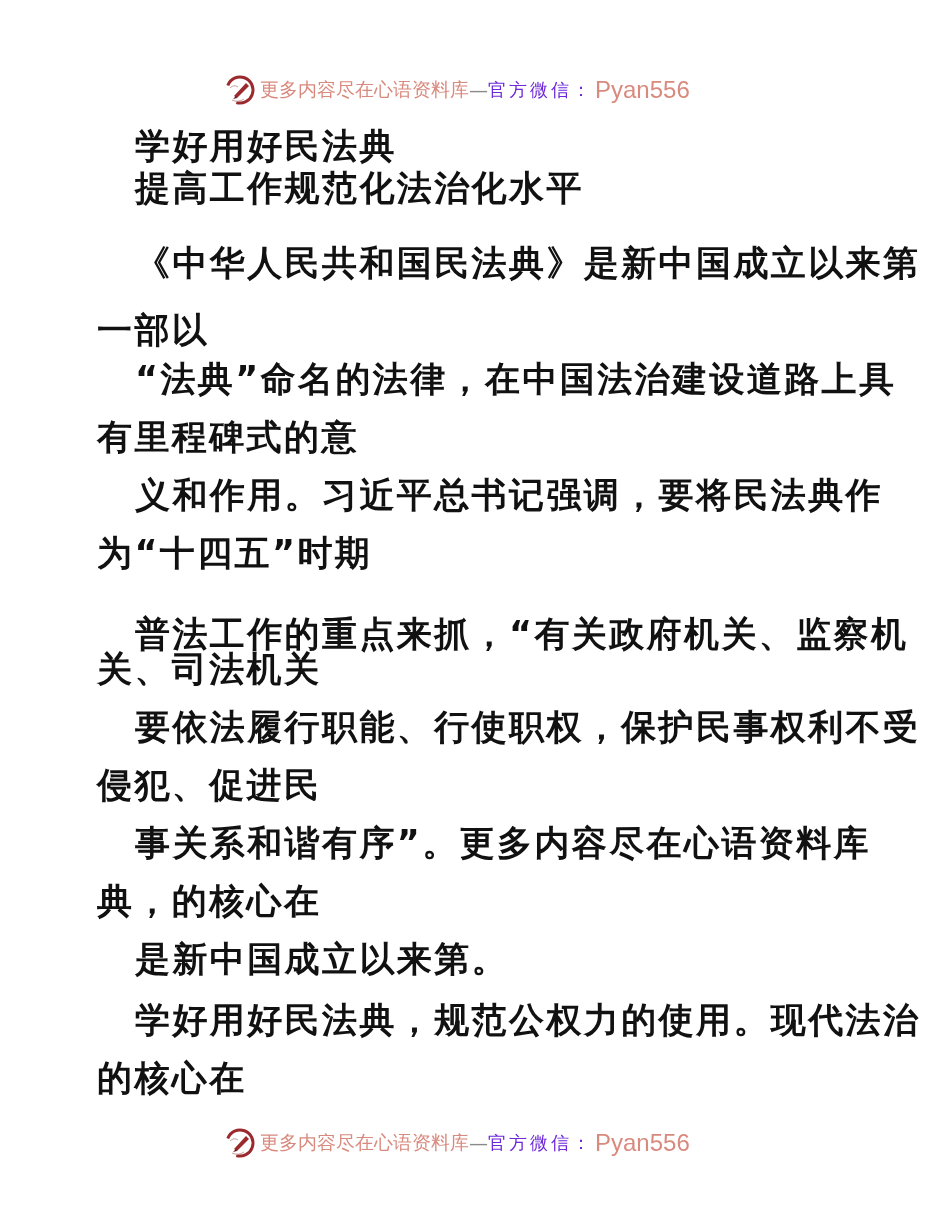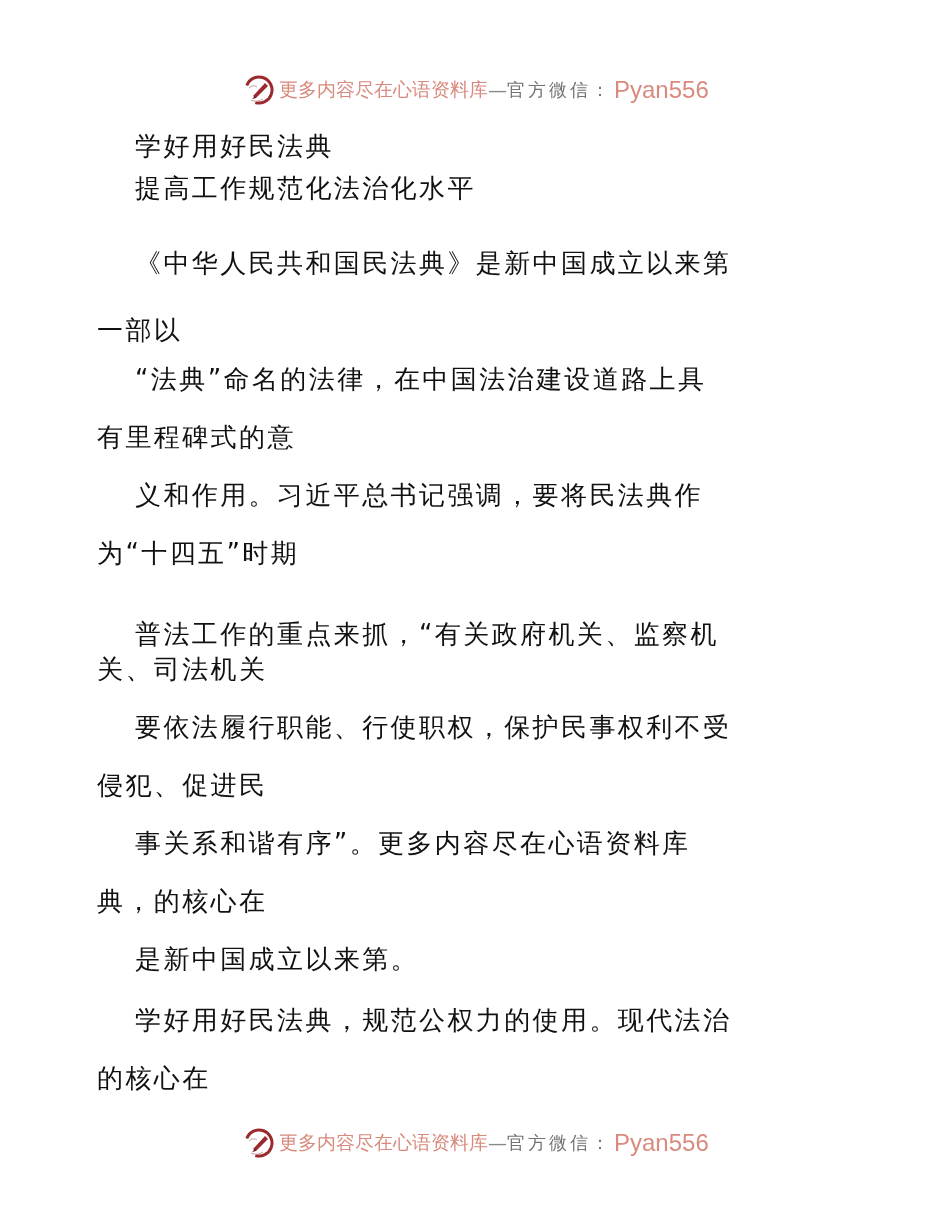--- a/index.html
+++ b/index.html
@@ -10,21 +10,21 @@
     body {
       width: 950px;
       height: 1230px;
       position: relative;
       overflow: hidden;
       font-family: "DejaVu Serif", "Liberation Serif", serif;
       color: #111111;
     }
     .watermark {
       position: absolute;
-      left: 243px;
+      left: 224px;
       height: 36px;
       display: flex;
       align-items: center;
       white-space: nowrap;
     }
     .watermark.top { top: 72px; }
     .watermark.bottom { top: 1125px; }
     .wm-logo {
       width: 32px;
       height: 32px;
@@ -36,45 +36,45 @@
       font-family: "DejaVu Serif", "Liberation Serif", serif;
       font-size: 19px;
       letter-spacing: 0px;
     }
     .wm-dash {
       color: #8a8a8a;
       font-family: "DejaVu Sans", sans-serif;
       font-size: 19px;
     }
     .wm-gray {
-      color: #737373;
+      color: #6d28d9;
       font-family: "DejaVu Serif", "Liberation Serif", serif;
       font-size: 18px;
       letter-spacing: 3px;
     }
     .wm-id {
       color: #d98a7e;
       font-family: "Liberation Sans", "DejaVu Sans", sans-serif;
       font-size: 24px;
       margin-left: 2px;
     }
     .content {
       position: absolute;
       left: 0;
       top: 0;
       width: 950px;
     }
     .line {
       position: absolute;
-      font-size: 26px;
+      font-size: 35px;
       line-height: 40px;
       white-space: nowrap;
       letter-spacing: 2.4px;
       font-family: "DejaVu Sans", "Liberation Sans", sans-serif;
-      font-weight: 400;
+      font-weight: 700;
     }
     .indent { left: 135px; }
     .flush { left: 97px; }
   </style>
 </head>
 <body>
 
 <div class="watermark top">
   <svg class="wm-logo" viewBox="0 0 32 32">
     <circle cx="16" cy="16" r="13" fill="none" stroke="#9b2a2e" stroke-width="3" stroke-dasharray="60 22" transform="rotate(200 16 16)"></circle>

